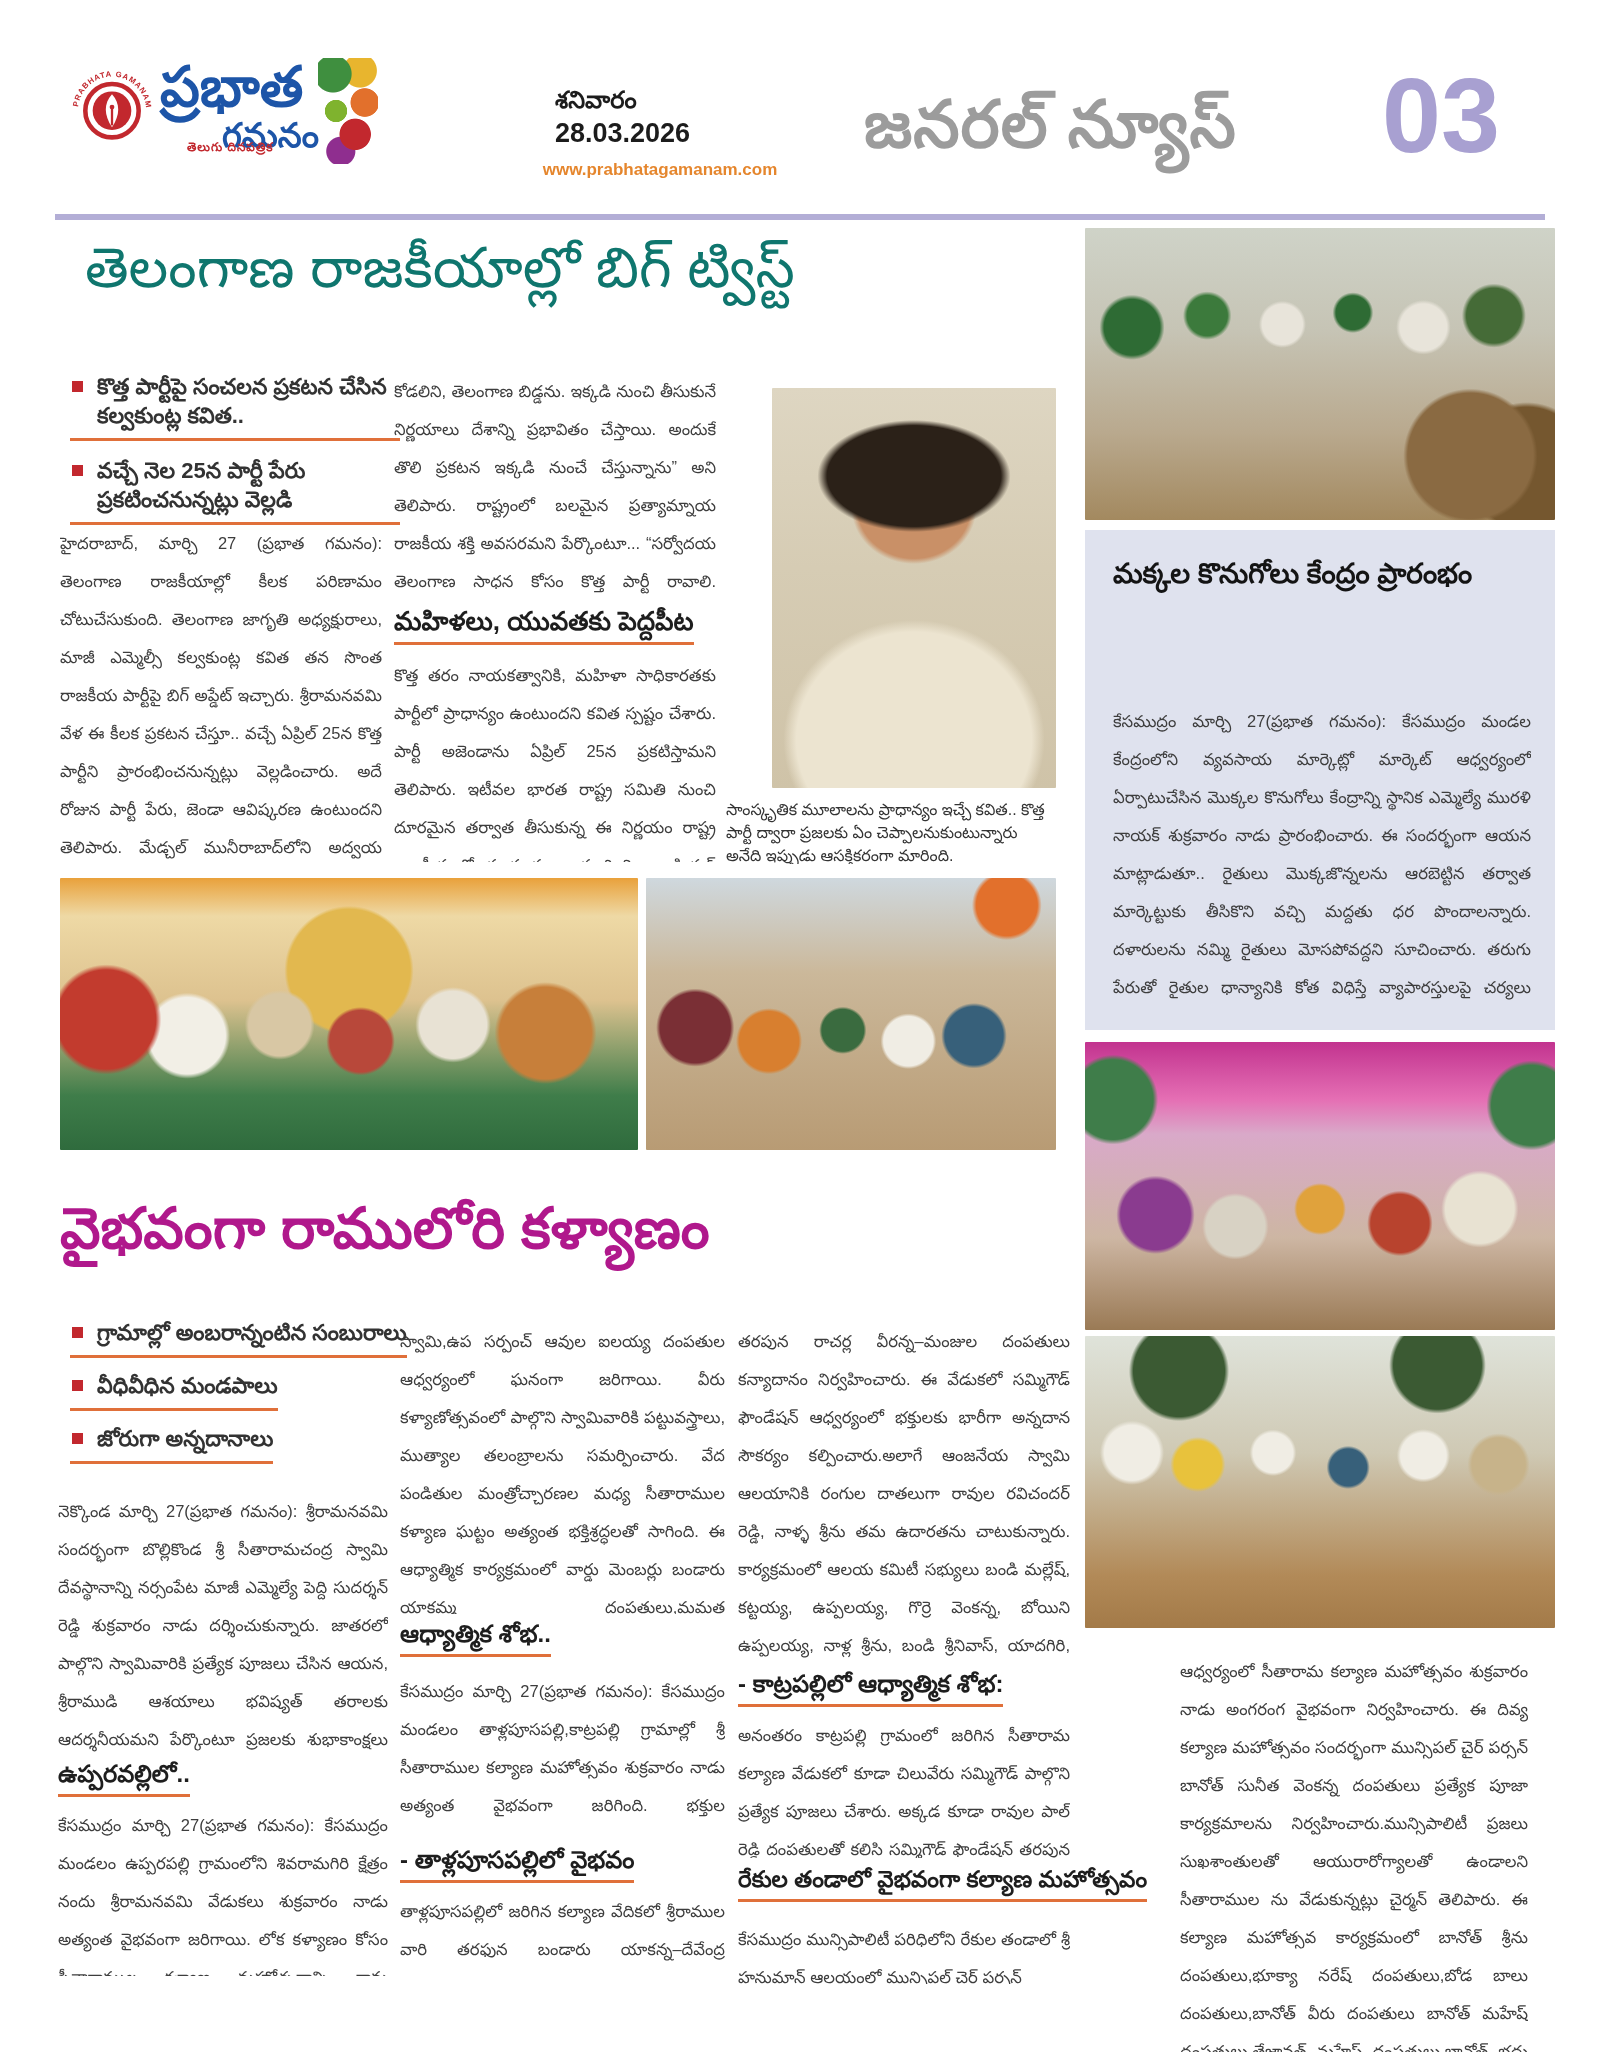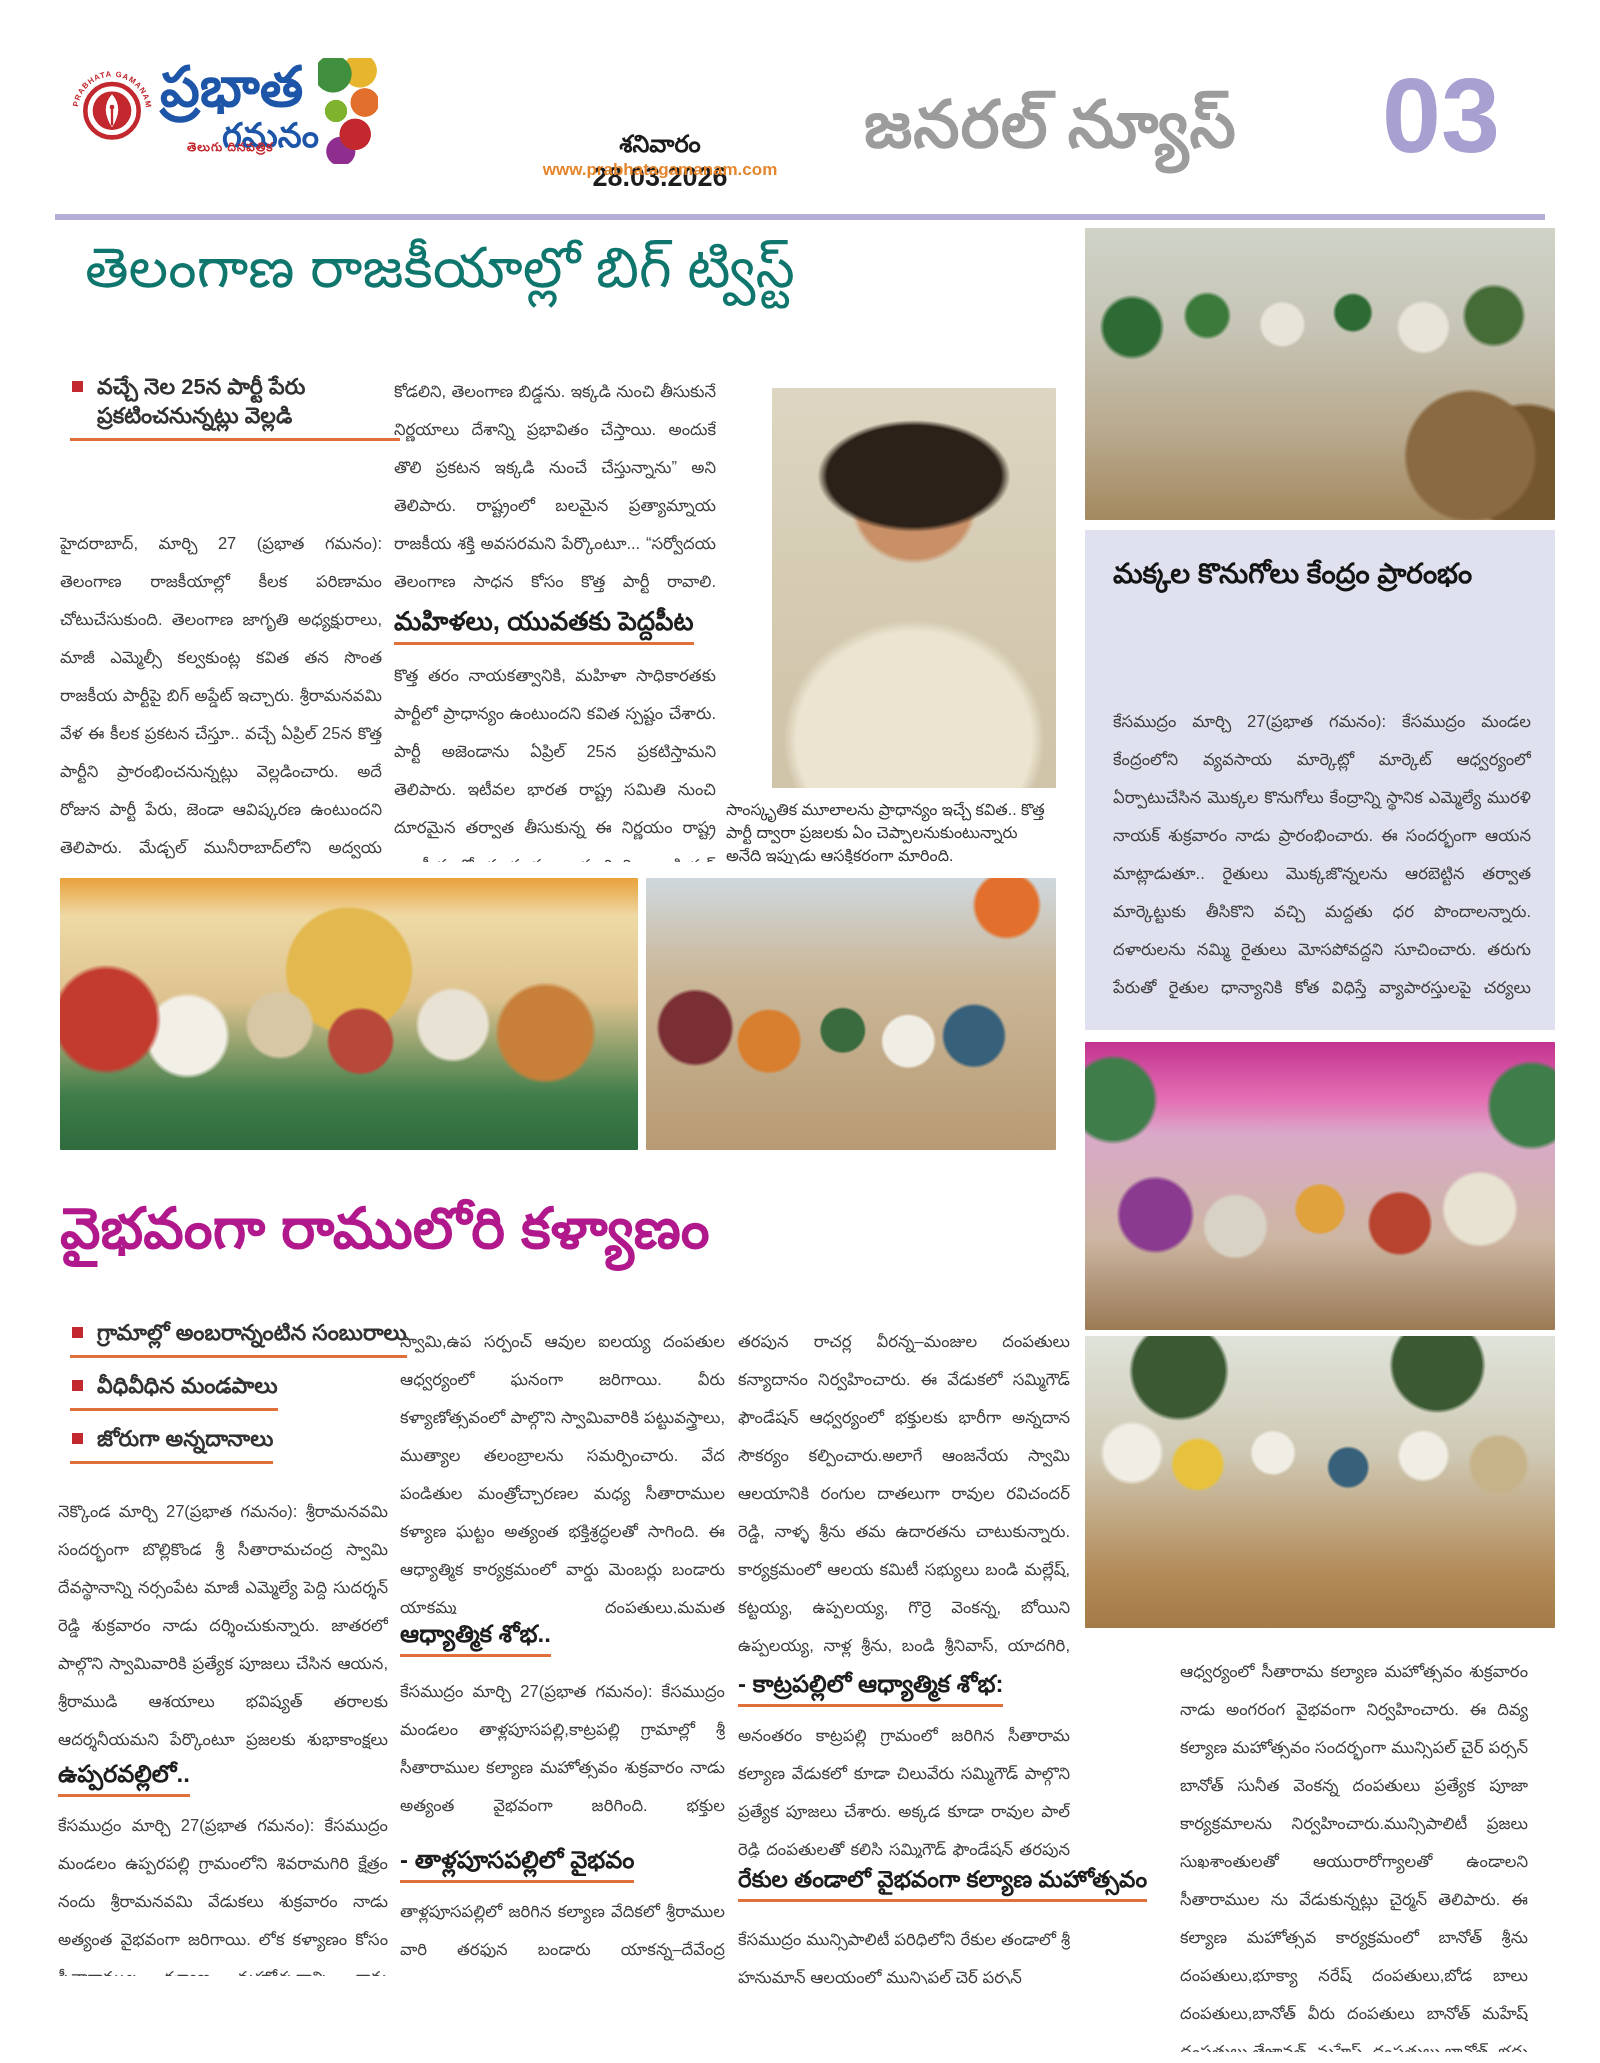--- a/index.html
+++ b/index.html
@@ -5,21 +5,21 @@
   html,body{margin:0;padding:0;background:#e9e9e9;}
   #page{
     position:relative;width:1600px;height:2063px;background:#ffffff;
     margin:0 auto;overflow:hidden;
     font-family:"Liberation Sans","DejaVu Sans",sans-serif;
   }
   .abs{position:absolute;}
   
   .brand-name{color:#1d55a8;font-weight:bold;}
   .brand-tagline{color:#c2282e;font-weight:bold;font-size:12px;letter-spacing:1px;margin-left:25px;}
-  .dateblock{text-align:center;color:#1c1c1c;font-weight:bold;margin-top:44px;}
+  .dateblock{text-align:left;color:#1c1c1c;font-weight:bold;}
   .website{color:#e5862d;font-weight:bold;font-size:17px;text-align:center;text-decoration:none;display:block;}
   .banner{color:#9c9c9c;font-weight:bold;font-size:66px;letter-spacing:1px;white-space:nowrap;}
   .pagenum{color:#a8a0d1;font-weight:bold;font-size:106px;line-height:1;}
   .toprule{background:#b3aed6;height:6px;}
   
   .hl-red{color:#0f766e;font-weight:normal;font-size:56px;line-height:1.15;white-space:nowrap;}
   .hl-magenta{color:#b0188c;font-weight:bold;font-size:57px;line-height:1.15;white-space:nowrap;}
   .bullet{position:relative;padding:0 0 8px 27px;font-size:22px;font-weight:bold;color:#333;
           line-height:1.32;border-bottom:3px solid #e0703a;display:table;margin-bottom:15px;}
   .sq{position:absolute;left:2px;top:9px;width:11px;height:11px;background:#c2282e;}
@@ -122,20 +122,24 @@
 
   <div class="abs banner" style="left:864px;top:86px;">జనరల్ న్యూస్</div>
   <div class="abs pagenum" style="left:1382px;top:62px;">03</div>
   <div class="abs toprule" style="left:55px;top:214px;width:1490px;"></div>
 
   <div class="abs hl-red" style="left:85px;top:236px;">తెలంగాణ రాజకీయాల్లో బిగ్ ట్విస్ట్</div>
 
   <div class="abs" style="left:70px;top:372px;width:330px;">
     <div class="bullet">
       <span class="sq"></span>
+      <span>కొత్త పార్టీపై సంచలన ప్రకటన చేసిన కల్వకుంట్ల కవిత..</span>
+    </div>
+    <div class="bullet">
+      <span class="sq"></span>
       <span>వచ్చే నెల 25న పార్టీ పేరు ప్రకటించనున్నట్లు వెల్లడి</span>
     </div>
   </div>
 
   <div class="abs bt" style="left:60px;top:524px;width:322px;height:336px;">హైదరాబాద్, మార్చి 27 (ప్రభాత గమనం): తెలంగాణ రాజకీయాల్లో కీలక పరిణామం చోటుచేసుకుంది. తెలంగాణ జాగృతి అధ్యక్షురాలు, మాజీ ఎమ్మెల్సీ కల్వకుంట్ల కవిత తన సొంత రాజకీయ పార్టీపై బిగ్ అప్డేట్ ఇచ్చారు. శ్రీరామనవమి వేళ ఈ కీలక ప్రకటన చేస్తూ.. వచ్చే ఏప్రిల్ 25న కొత్త పార్టీని ప్రారంభించనున్నట్లు వెల్లడించారు. అదే రోజున పార్టీ పేరు, జెండా ఆవిష్కరణ ఉంటుందని తెలిపారు. మేడ్చల్ మునీరాబాద్‌లోని అద్వయ కన్వెన్షన్‌లో నిర్వహించే ఆవిర్భావ సభకు నాయకులు, కార్యకర్తలు పెద్ద సంఖ్యలో హాజరుకావాలని పిలుపునిచ్చారు. నిజామాబాద్‌లోని జాగృతి కార్యాలయంలో ఏర్పాటు చేసిన విలేకరుల సమావేశంలో కవిత మాట్లాడుతూ... “నేను నిజామాబాద్</div>
   <div class="abs bt" style="left:394px;top:372px;width:322px;height:230px;">కోడలిని, తెలంగాణ బిడ్డను. ఇక్కడి నుంచి తీసుకునే నిర్ణయాలు దేశాన్ని ప్రభావితం చేస్తాయి. అందుకే తొలి ప్రకటన ఇక్కడి నుంచే చేస్తున్నాను” అని తెలిపారు. రాష్ట్రంలో బలమైన ప్రత్యామ్నాయ రాజకీయ శక్తి అవసరమని పేర్కొంటూ... “సర్వోదయ తెలంగాణ సాధన కోసం కొత్త పార్టీ రావాలి. తెలంగాణ ఏర్పడి పన్నెండేళ్లు అయినా నీళ్లు, నిధులు, నియామకాలు పూర్తిగా సాధించుకోలేకపోయాం” అని విమర్శించారు.</div>
   <div class="abs" style="left:394px;top:606px;">
     <span class="subhead" style="font-size:26px;">మహిళలు, యువతకు పెద్దపీట</span>
   </div>
   <div class="abs bt" style="left:394px;top:656px;width:322px;height:206px;">కొత్త తరం నాయకత్వానికి, మహిళా సాధికారతకు పార్టీలో ప్రాధాన్యం ఉంటుందని కవిత స్పష్టం చేశారు. పార్టీ అజెండాను ఏప్రిల్ 25న ప్రకటిస్తామని తెలిపారు. ఇటీవల భారత రాష్ట్ర సమితి నుంచి దూరమైన తర్వాత తీసుకున్న ఈ నిర్ణయం రాష్ట్ర రాజకీయాల్లో సంచలనంగా మారింది. ఇండియన్ నేషనల్ కాంగ్రెస్, భారతీయ జనతా పార్టీ, బీఆర్ఎస్ వర్గాల్లో ఈ కొత్త పార్టీ ప్రభావంపై చర్చలు జోరందుకున్నాయి. తెలంగాణ సెంటిమెంట్‌తో పాటు</div>

